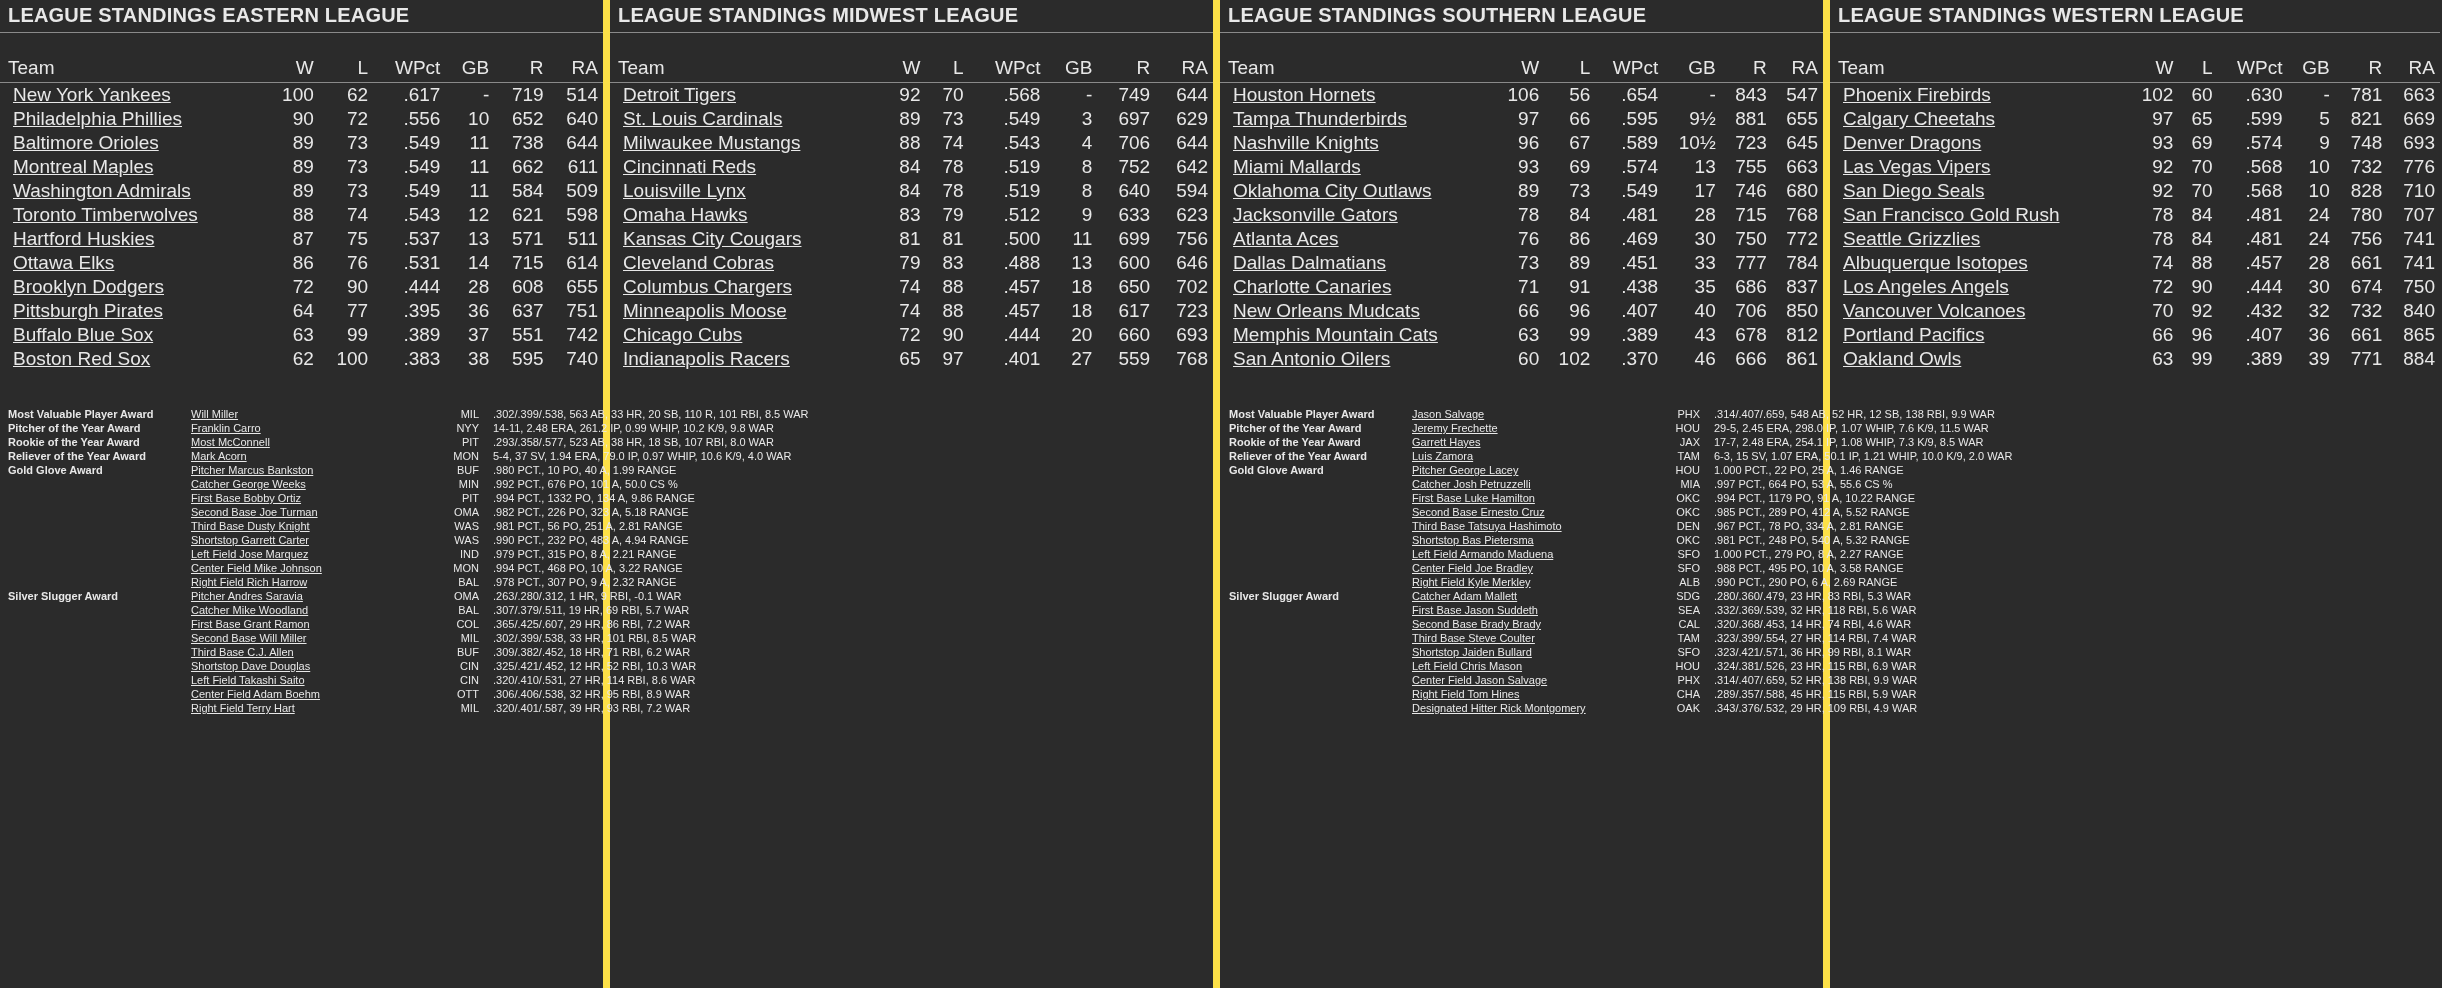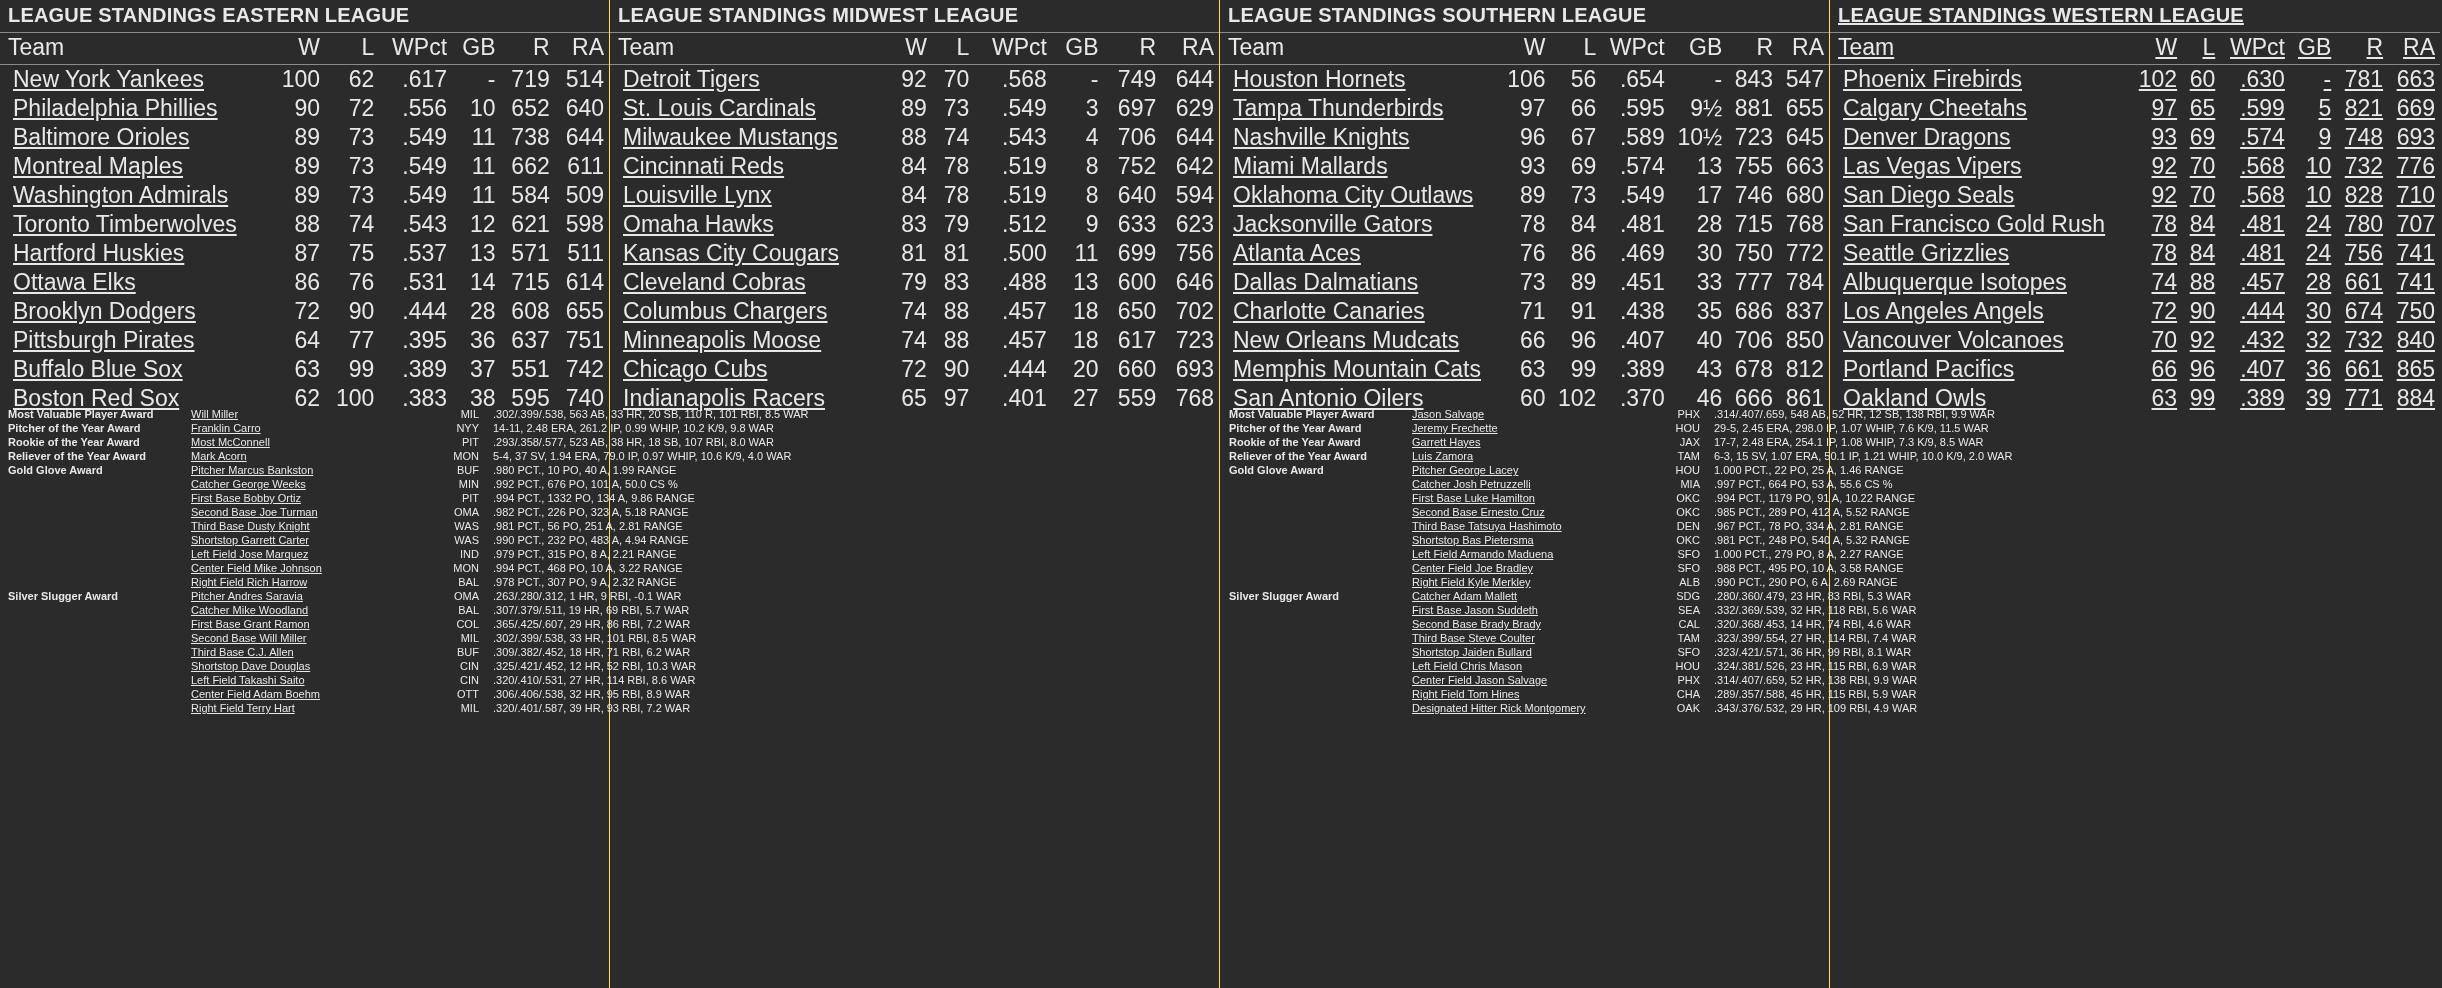--- a/index.html
+++ b/index.html
@@ -5,38 +5,39 @@
   html,body{margin:0;padding:0;background:#2b2b2b;}
   body{
     width:2442px;height:988px;overflow:hidden;
     font-family:"Liberation Sans", sans-serif;
     color:#e8e8e8;
     font-size:18px;
   }
   .board{display:flex;width:2442px;height:988px;}
   .league{
     width:610px;
-    border-right:1px solid #fde047;
+    border-right:7px solid #fde047;
     box-sizing:border-box;
     position:relative;
   }
-  .league:last-child{border-right:none;text-decoration:underline;}
+  .league:last-child{border-right:none;}
   .lg-title{
     font-weight:bold;
     font-size:20px;
     letter-spacing:.2px;
     padding:4px 6px 5px 8px;
     border-bottom:1px solid #8a8a8a;
     white-space:nowrap;
     overflow:hidden;
   }
   table.stand{
     width:100%;
     border-collapse:collapse;
-    font-size:23px;
+    font-size:19px;
+    margin-top:23px;
   }
   table.stand th{
     text-align:right;
     font-weight:normal;
     padding:1px 5px 3px 5px;
     border-bottom:1px solid #8a8a8a;
     white-space:nowrap;
   }
   table.stand th.team{text-align:left;padding-left:8px;}
   table.stand td{

